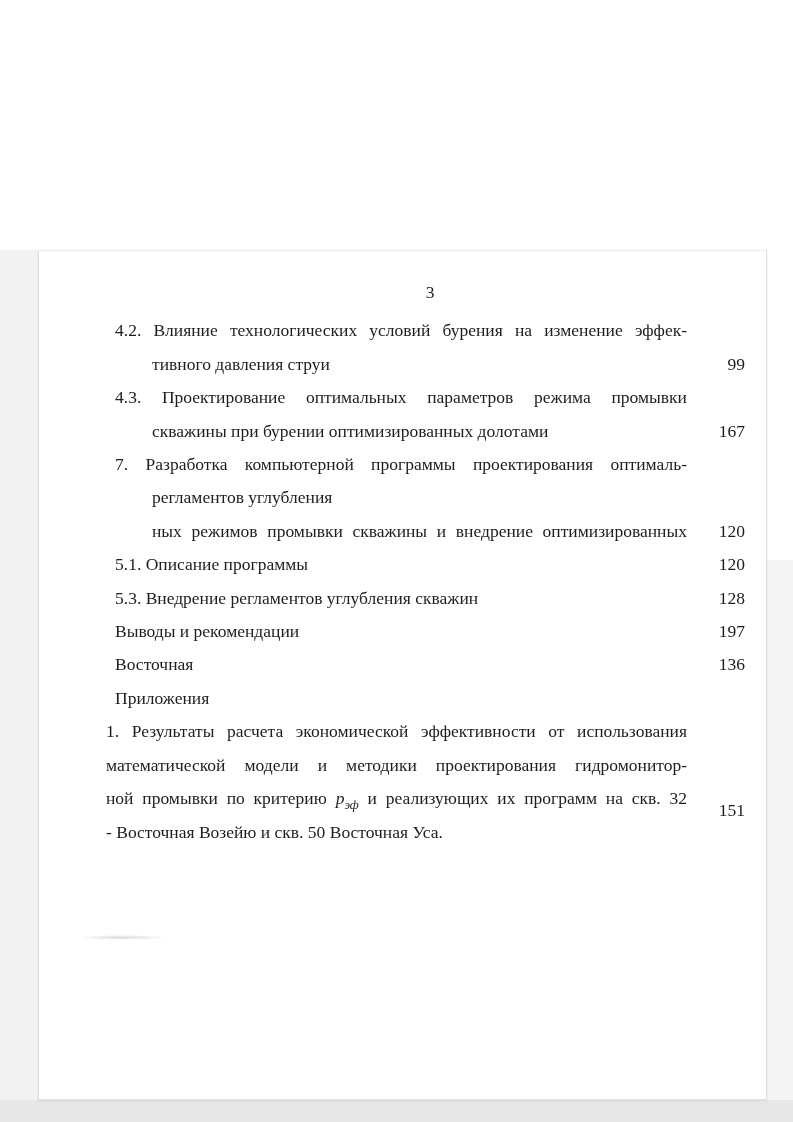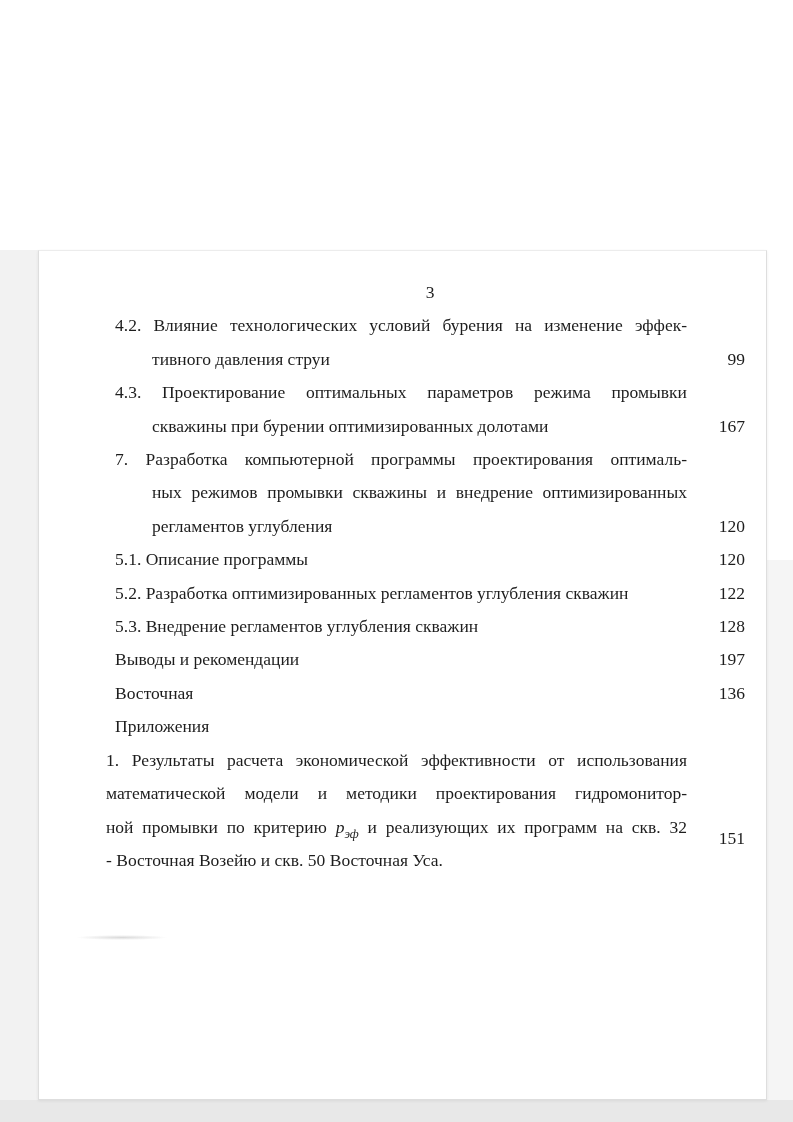--- a/index.html
+++ b/index.html
@@ -18,21 +18,21 @@
     position: absolute; left: 38px; top: 250px; right: 26px; bottom: 22px;
     background: #ffffff;
     border: 1px solid #dedede; border-top-color: #ececec;
     box-shadow: 0 1px 3px rgba(0,0,0,0.07);
   }
   .content {
     position: absolute; left: 115px; top: 276px; width: 630px;
     font-size: 17.5px; line-height: 33.4px;
   }
   .page-number-top { text-align: center; }
-  #toc-list { }
+  #toc-list { margin-top: 5px; }
   .toc-entry { position: relative; padding-right: 58px; }
   .toc-line.cont { padding-left: 37px; }
   .just { text-align: justify; text-align-last: justify; }
   .toc-page { position: absolute; right: 0; bottom: 0; line-height: 33.4px; text-align: center; }
   #appendix { position: relative; margin-left: -9px; width: 581px; }
   .apx-page { position: absolute; right: -58px; bottom: 22px; line-height: 33.4px; }
   .var { font-style: italic; }
   sub { font-size: 0.72em; line-height: 0; }
   .artifact {
     position: absolute; left: 76px; top: 935px; width: 92px; height: 5px;
@@ -61,36 +61,30 @@
       <div class="toc-entry">
         <div class="entry-text">
           <div class="toc-line just">4.3. Проектирование оптимальных параметров режима промывки</div>
           <div class="toc-line cont">скважины при бурении оптимизированных долотами</div>
         </div>
         <div class="toc-page">167</div>
       </div>
       <div class="toc-entry">
         <div class="entry-text">
           <div class="toc-line just">7. Разработка компьютерной программы проектирования оптималь-</div>
+          <div class="toc-line cont">регламентов углубления</div>
           <div class="toc-line cont just">ных режимов промывки скважины и внедрение оптимизированных</div>
-          <div class="toc-line cont">регламентов углубления</div>
         </div>
         <div class="toc-page">120</div>
       </div>
       <div class="toc-entry">
         <div class="entry-text">
           <div class="toc-line">5.1. Описание программы</div>
         </div>
         <div class="toc-page">120</div>
-      </div>
-      <div class="toc-entry">
-        <div class="entry-text">
-          <div class="toc-line">5.2. Разработка оптимизированных регламентов углубления скважин</div>
-        </div>
-        <div class="toc-page">122</div>
       </div>
       <div class="toc-entry">
         <div class="entry-text">
           <div class="toc-line">5.3. Внедрение регламентов углубления скважин</div>
         </div>
         <div class="toc-page">128</div>
       </div>
       <div class="toc-entry">
         <div class="entry-text">
           <div class="toc-line">Выводы и рекомендации</div>

